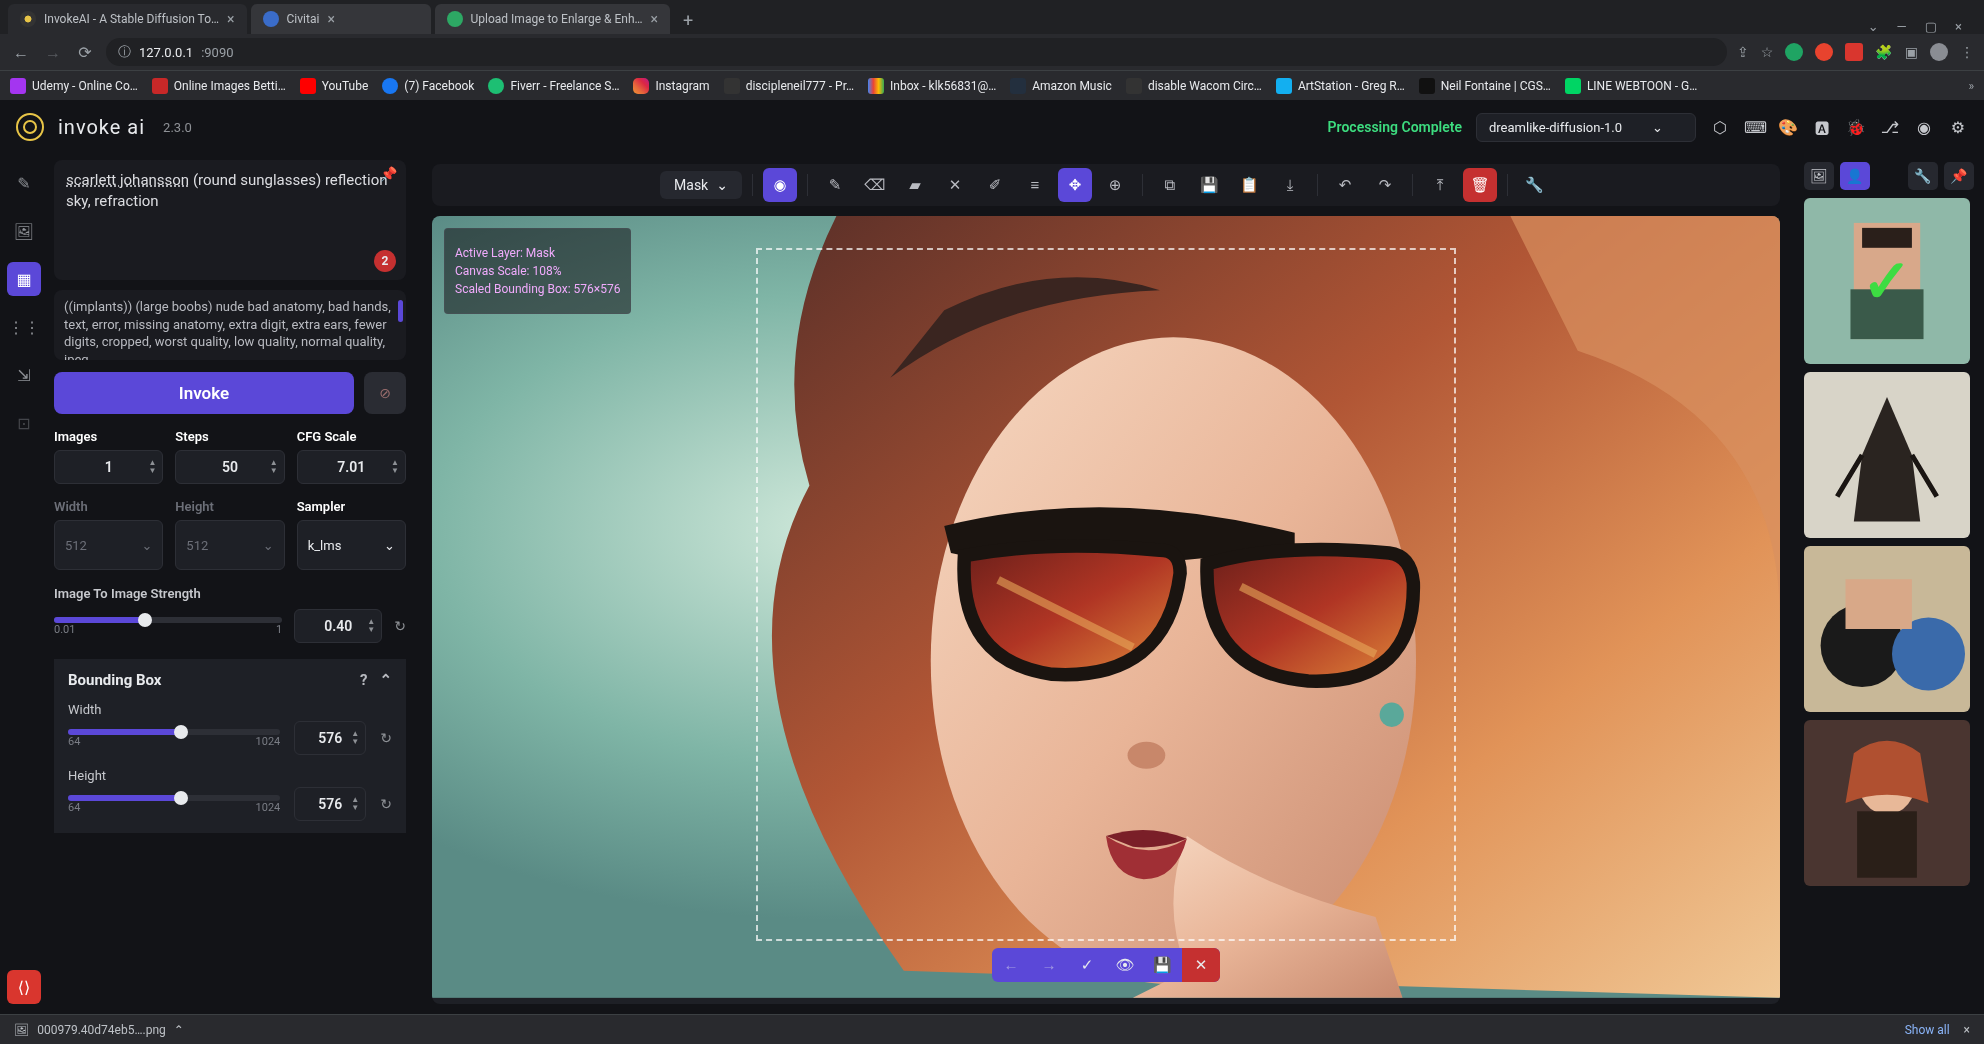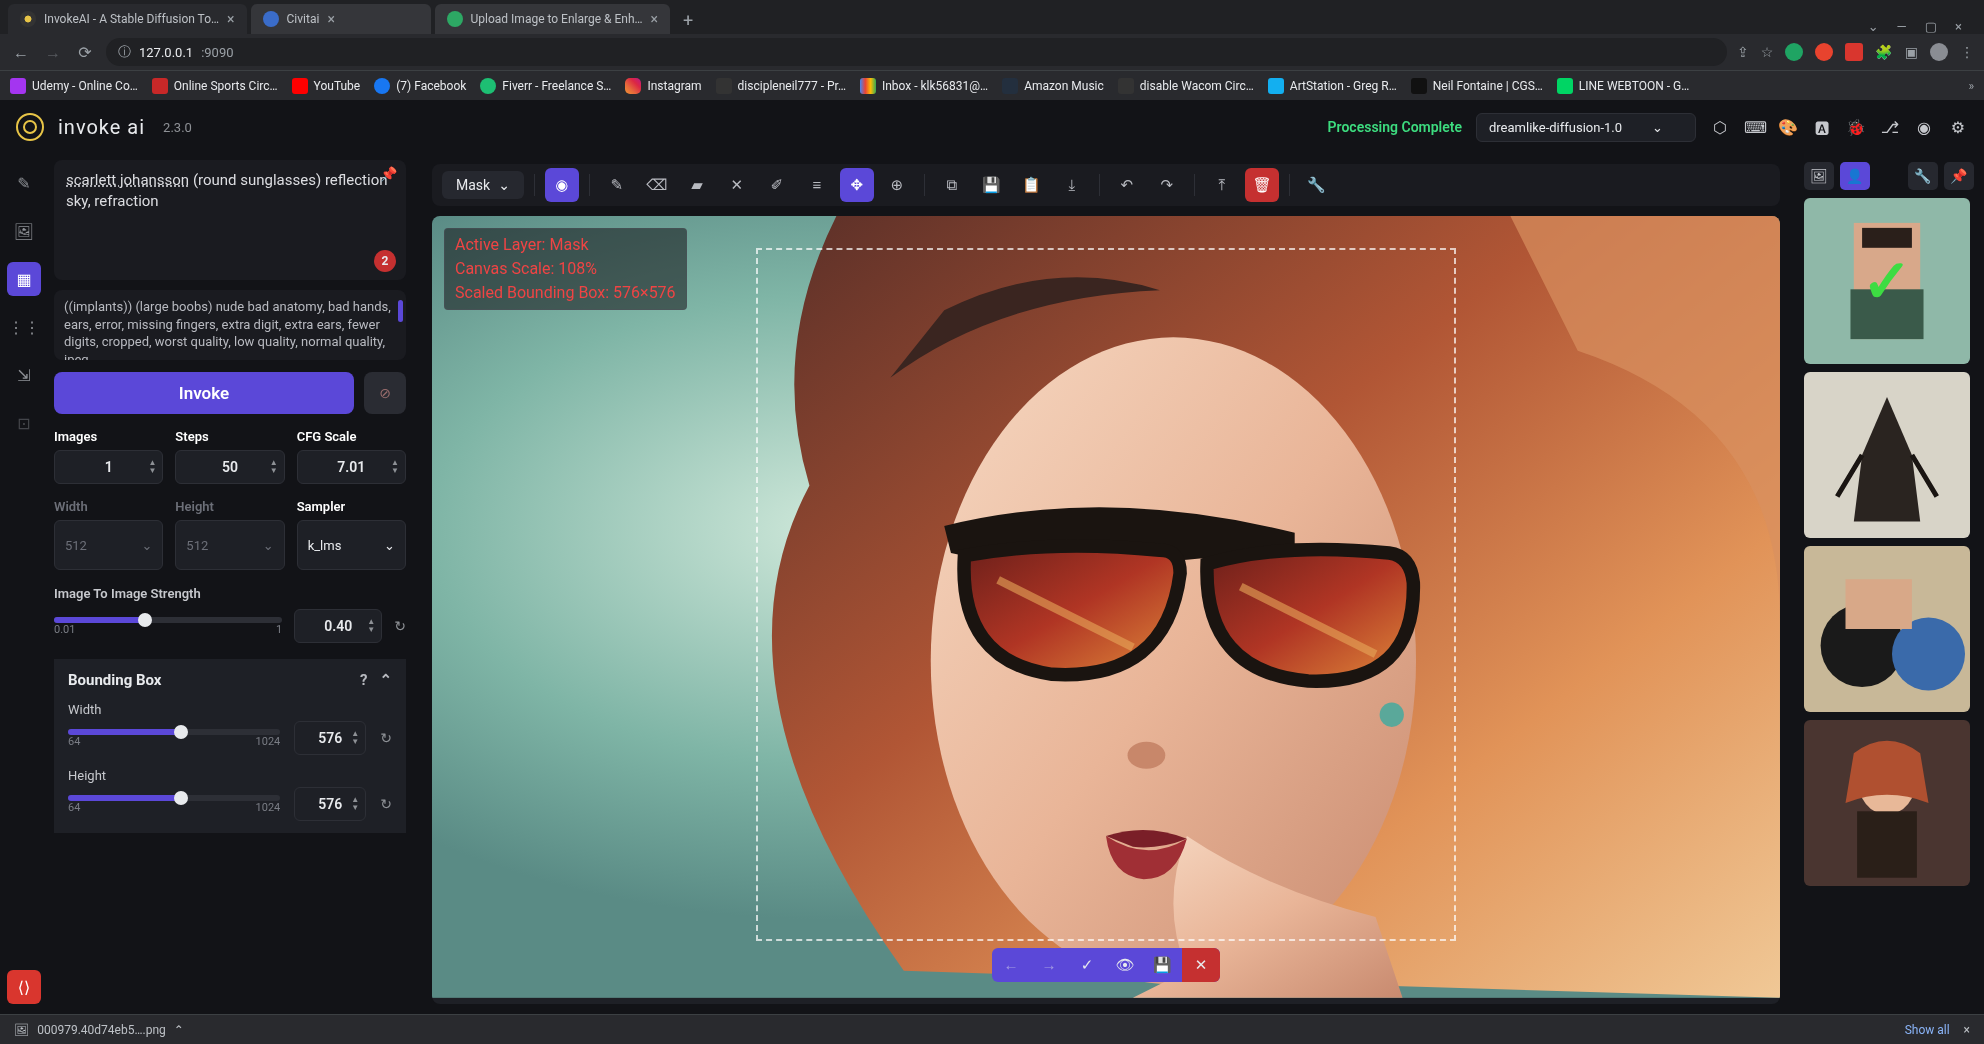--- a/index.html
+++ b/index.html
@@ -81,30 +81,30 @@
 
 .section { background:#1e2026; border-radius:0; padding:12px 14px; margin-top:16px; }
 .section-hdr { display:flex; align-items:center; justify-content:space-between; font-size:15px; font-weight:700; }
 .section-hdr .icons{display:flex;gap:12px;color:#b8bac0;}
 .sec-field{margin-top:12px;}
 .sec-field label{font-size:13px;color:#c6c8cd;}
 .sec-slide-row{display:flex;align-items:center;gap:14px;margin-top:4px;}
 
 
 .canvas-area { flex:1; padding:10px 14px; display:flex; flex-direction:column; }
-.canvas-toolbar { height:42px; background:#1a1b20; border-radius:8px; display:flex; align-items:center; padding:0 10px; gap:6px; }
+.canvas-toolbar { height:42px; background:#1a1b20; border-radius:8px; display:flex; align-items:center; padding:0 10px; gap:6px; justify-content:center; }
 .tb-btn { width:34px; height:34px; border-radius:6px; display:flex; align-items:center; justify-content:center; color:#b8bac0; font-size:15px; }
 .tb-btn.active{ background:#5b48d8; color:#fff; }
 .tb-btn.danger{ background:#c53030; color:#fff; }
 .tb-sel { background:#26282f; border-radius:6px; padding:6px 14px; display:flex; align-items:center; gap:8px; font-size:14px; }
 .tb-sep { width:1px; height:22px; background:#2d2f36; margin:0 4px; }
 
 .canvas-wrap { flex:1; margin-top:10px; background:#1e2026; border-radius:8px; position:relative; overflow:hidden; }
 .canvas-img { position:absolute; inset:0; }
-.info-overlay { position:absolute; top:12px; left:12px; background:rgba(20,20,24,0.55); padding:4px 10px; border-radius:4px; font-size:16px; line-height:1.5; color:#ef4444; border:1px solid rgba(80,80,90,.5);}
+.info-overlay { position:absolute; top:12px; left:12px; background:rgba(20,20,24,0.55); padding:15px 10px; border-radius:4px; font-size:12px; line-height:1.5; color:#f0abfc; border:1px solid rgba(80,80,90,.5);}
 .bbox { position:absolute; border:2px dashed rgba(255,255,255,0.7); }
 .staging-bar { position:absolute; bottom:22px; left:50%; transform:translateX(-50%); display:flex; background:#5b48d8; border-radius:6px; overflow:hidden; }
 .stage-btn { width:38px; height:34px; display:flex; align-items:center; justify-content:center; color:#e8eaed; font-size:15px; }
 .stage-btn.dim{opacity:.5;}
 .stage-btn.danger{background:#c53030;}
 
 
 .gallery { width:190px; padding:8px 10px; display:flex; flex-direction:column; }
 .gal-hdr { display:flex; gap:6px; margin-bottom:8px; }
 .gal-tab { width:30px; height:28px; border-radius:5px; background:#26282f; display:flex; align-items:center; justify-content:center; color:#c6c8cd; font-size:14px;}
@@ -170,21 +170,21 @@
   </div>
 </div>
 
 <div class="bm-bar">
   <div class="bm">
       <span class="bm-ico" style="background:#a435f0"></span>
       <span>Udemy - Online Co…</span>
     </div>
   <div class="bm">
       <span class="bm-ico" style="background:#c72828"></span>
-      <span>Online Sports Circ…</span>
+      <span>Online Images Betti…</span>
     </div>
   <div class="bm">
       <span class="bm-ico" style="background:#ff0000"></span>
       <span>YouTube</span>
     </div>
   <div class="bm">
       <span class="bm-ico" style="background:#1877f2;border-radius:50%"></span>
       <span>(7) Facebook</span>
     </div>
   <div class="bm">
@@ -264,21 +264,21 @@
 
     <div class="left-panel">
       <div class="prompt-box">
         <span class="pin">📌</span>
         <div class="prompt-text">
           <span class="ul">scarlett johansson</span><span> (round sunglasses) reflection sky, refraction</span>
         </div>
         <div class="badge-2">2</div>
       </div>
       <div class="neg-box">
-        <span>((implants)) (large boobs) nude bad anatomy, bad hands, ears, error, missing fingers, extra digit, extra ears, fewer digits, cropped, worst quality, low quality, normal quality, ipeg</span>
+        <span>((implants)) (large boobs) nude bad anatomy, bad hands, text, error, missing anatomy, extra digit, extra ears, fewer digits, cropped, worst quality, low quality, normal quality, ipeg</span>
         <div class="neg-scroll"></div>
       </div>
 
       <div class="invoke-row">
         <button class="invoke-btn">Invoke</button>
         <div class="clear-btn">⊘</div>
       </div>
 
       <div class="param-row">
         <div class="param">

